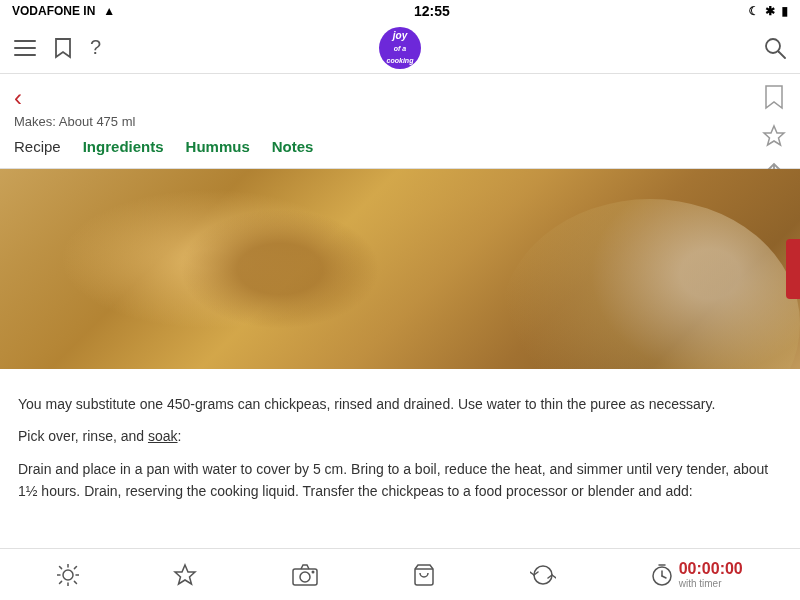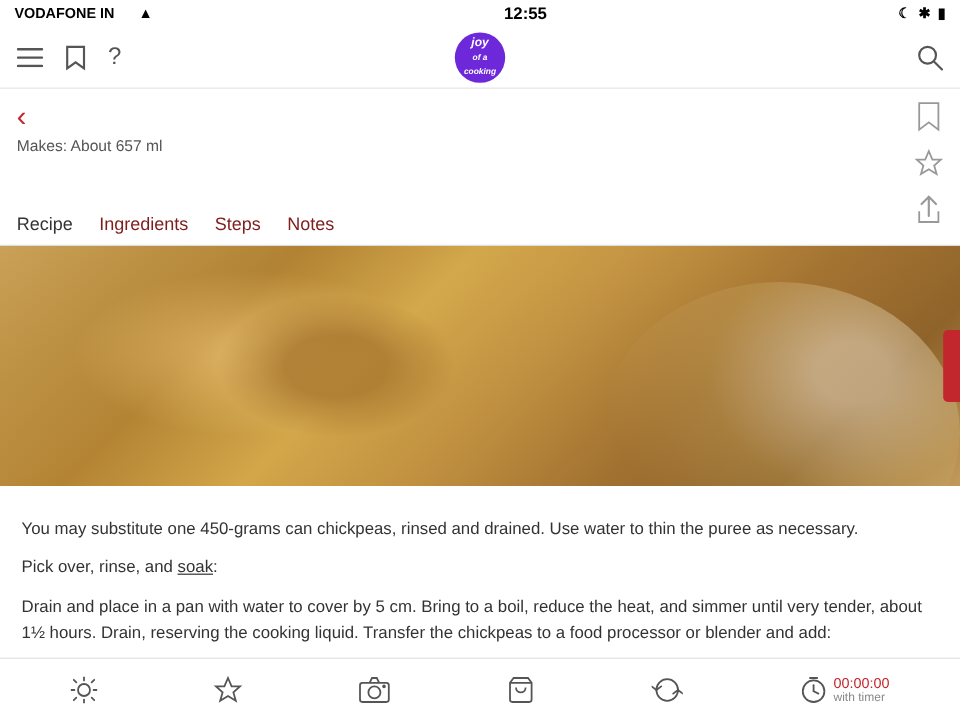--- a/index.html
+++ b/index.html
@@ -16,21 +16,21 @@
     .status-bar {
       display: flex;
       justify-content: space-between;
       align-items: center;
       padding: 4px 12px;
       background: #fff;
       height: 22px;
       font-size: 12px;
       font-weight: 600;
     }
-    .status-left { display: flex; align-items: flex-start; gap: 20px; }
+    .status-left { display: flex; align-items: flex-start; gap: 8px; }
     .status-center { font-size: 14px; font-weight: 600; }
     .status-right { display: flex; align-items: center; gap: 6px; font-size: 12px; }
 
     
     .nav-bar {
       display: flex;
       align-items: center;
       justify-content: space-between;
       padding: 8px 14px;
       background: #fff;
@@ -93,32 +93,31 @@
       top: 10px;
       display: flex;
       flex-direction: column;
       align-items: center;
       gap: 14px;
     }
 
     
     .tab-bar {
       display: flex;
-      align-items: flex-end;
+      align-items: center;
       border-bottom: 1px solid #ddd;
       padding: 0 14px;
       background: #fff;
       height: 36px;
-      margin-top: 36px;
     }
     .tab-item {
       margin-right: 22px;
       font-size: 15px;
-      font-weight: 400;
-      color: #7f1d1d;
+      font-weight: 700;
+      color: #15803d;
       cursor: pointer;
       padding-bottom: 6px;
       border-bottom: 2px solid transparent;
     }
     .tab-item.active {
       color: #333;
       border-bottom: 2px solid transparent;
       font-weight: 500;
     }
 
@@ -192,21 +191,21 @@
       color: #555;
     }
     .timer-display {
       display: flex;
       align-items: center;
       gap: 6px;
       font-size: 11px;
       color: #555;
     }
     .timer-text { display: flex; flex-direction: column; align-items: flex-start; }
-    .timer-count { font-size: 12px; font-weight: 400; color: #c1272d; text-align: center; }
+    .timer-count { font-size: 16px; font-weight: 700; color: #c1272d; text-align: center; }
     .timer-label { font-size: 10px; color: #888; }
 
     
     svg { display: block; }
   </style>
 </head>
 <body>
 
 <div class="status-bar">
   <div class="status-left">
@@ -256,21 +255,21 @@
     </span>
   </div>
 </div>
 
 <div class="recipe-header">
   <div style="display:flex; align-items:flex-start;">
     <div style="flex:1;">
       <div class="back-button">
         <span style="font-size:24px; color:#c1272d; margin-right:2px;">‹</span>
       </div>
-      <div class="recipe-yield">Makes: About 657 ml</div>
+      <div class="recipe-yield">Makes: About 475 ml</div>
     </div>
     <div class="header-icons">
       <span style="cursor:pointer;">
         <svg width="22" height="26" viewBox="0 0 22 26">
           <path d="M3 2h16v22l-8-6-8 6V2z" fill="none" stroke="#999" stroke-width="1.5"></path>
         </svg>
       </span>
       <span style="cursor:pointer;">
         <svg width="24" height="24" viewBox="0 0 24 24">
           <polygon points="12,2 15,9 22,9 16.5,14 18.5,21 12,17 5.5,21 7.5,14 2,9 9,9" fill="none" stroke="#999" stroke-width="1.5"></polygon>
@@ -282,21 +281,21 @@
           <path d="M3 14v9h16v-9" fill="none" stroke="#999" stroke-width="1.5"></path>
         </svg>
       </span>
     </div>
   </div>
 </div>
 
 <div class="tab-bar">
   <span class="tab-item active">Recipe</span>
   <span class="tab-item">Ingredients</span>
-  <span class="tab-item">Steps</span>
+  <span class="tab-item">Hummus</span>
   <span class="tab-item">Notes</span>
 </div>
 
 <div class="food-image" style="position:relative;">
   <div class="food-image-overlay"></div>
 
   <div style="position:absolute; inset:0; background: linear-gradient(135deg, #c9a055 0%, #b08030 25%, #d4a84a 40%, #c09040 55%, #a07030 70%, #8b6028 85%, #c8a060 100%); opacity:0.9;"></div>
   <div style="position:absolute; top:20px; left:60px; width:300px; height:140px; background:radial-gradient(ellipse, rgba(240,200,120,0.6) 10%, transparent 70%); border-radius:50%;"></div>
   <div style="position:absolute; top:50%; left:35%; width:200px; height:120px; transform:translate(-50%,-50%); background:radial-gradient(ellipse, rgba(160,110,40,0.7) 30%, transparent 70%); border-radius:50%;"></div>
   <div style="position:absolute; top:30px; right:0; width:300px; height:250px; background:radial-gradient(ellipse at 70% 30%, rgba(240,230,210,0.5) 10%, rgba(200,170,100,0.3) 40%, transparent 70%); border-radius:50%;"></div>

